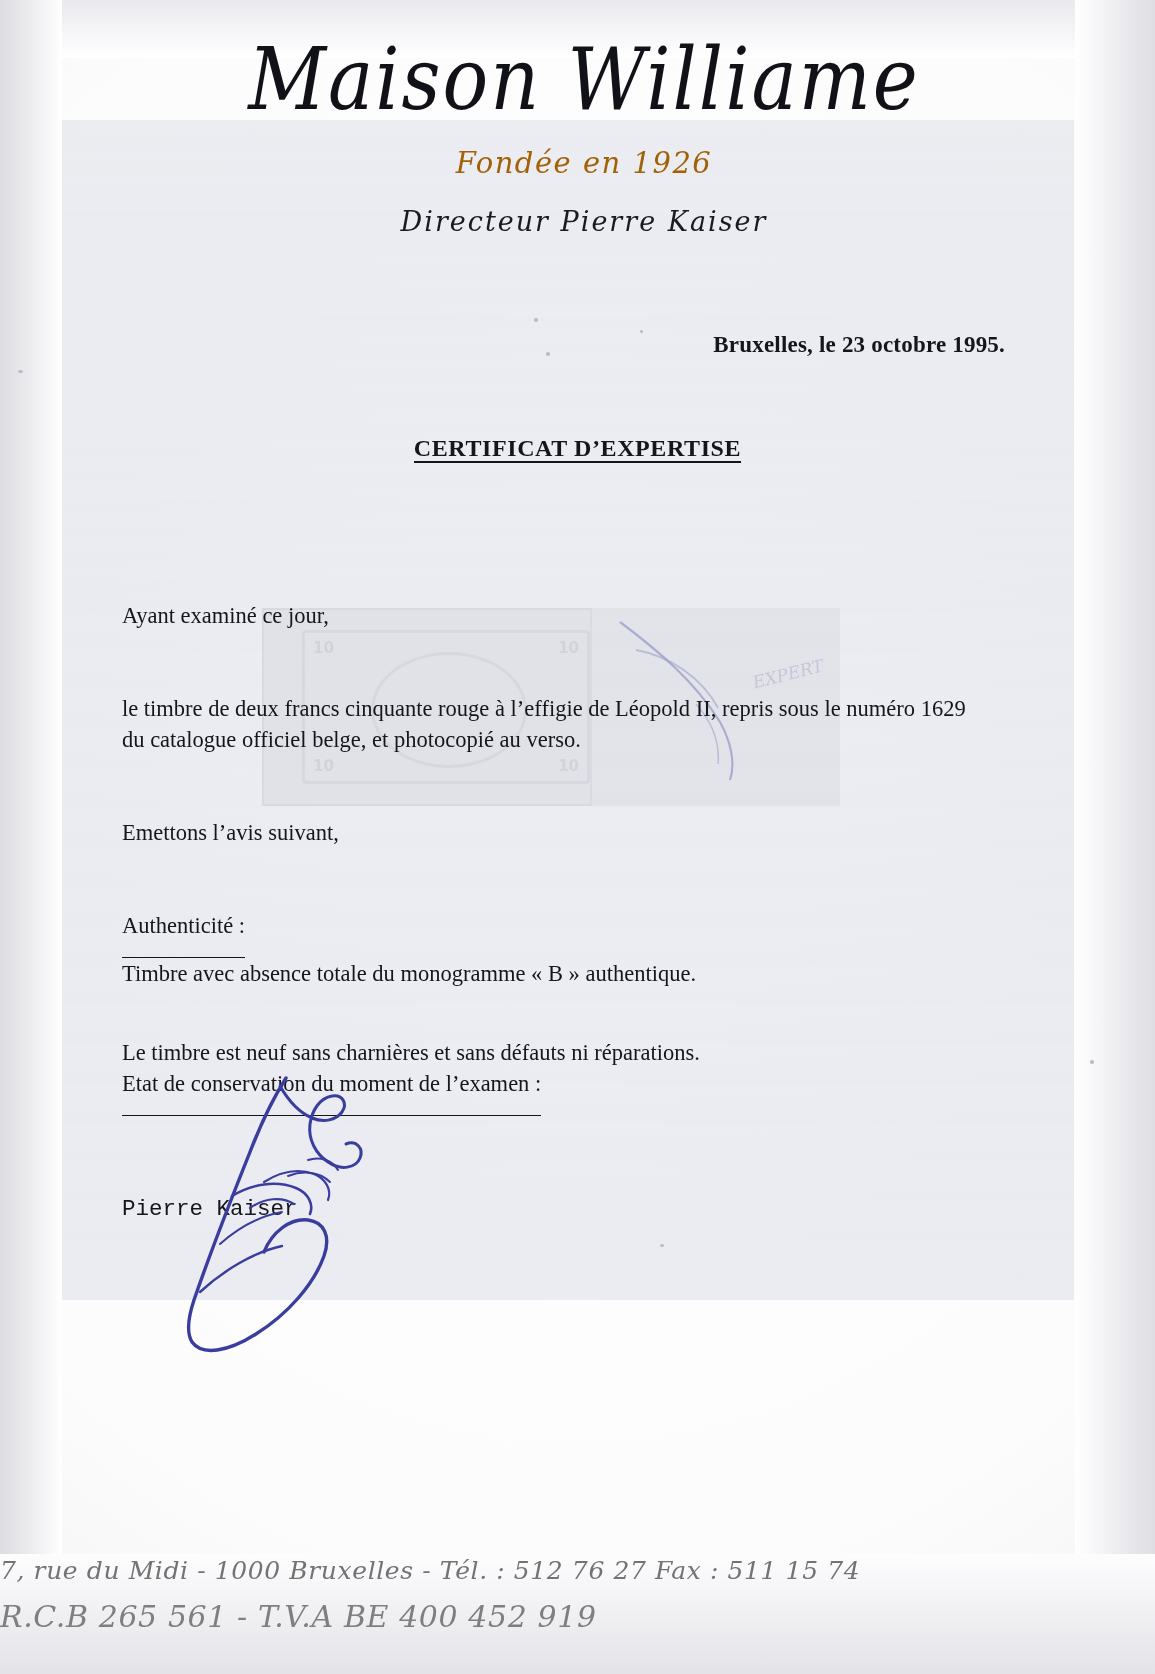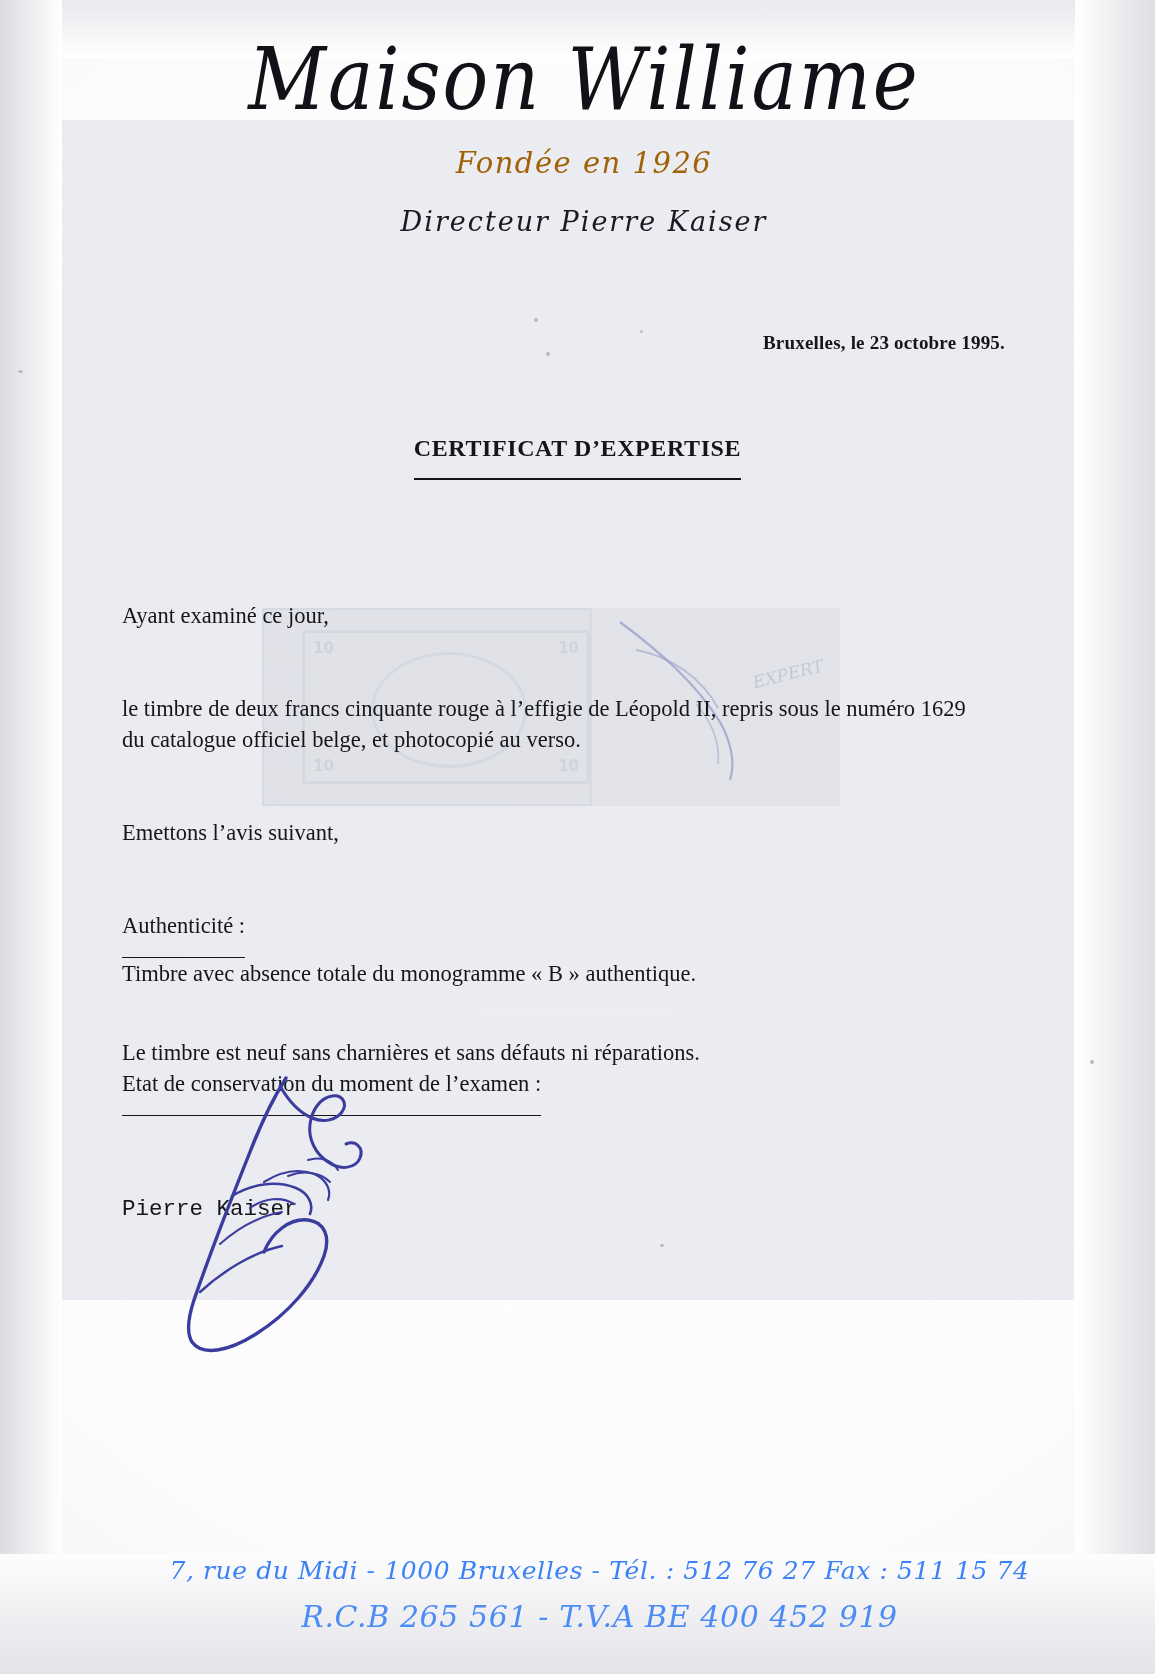--- a/index.html
+++ b/index.html
@@ -91,36 +91,36 @@
     font-size: 27px;
     letter-spacing: 2px;
     color: #1a1a22;
   }
 
   
   .dateline {
     position: absolute;
     right: 150px;
     top: 332px;
-    font-size: 19px;
+    font-size: 23px;
     font-weight: 600;
     letter-spacing: 0.2px;
   }
   .doc-title {
     position: absolute;
     left: 0; right: 0;
     top: 435px;
     text-align: center;
     font-size: 24px;
     font-weight: 700;
     letter-spacing: 0.6px;
   }
   .doc-title span {
     border-bottom: 2px solid #15161c;
-    padding-bottom: 17px;
+    padding-bottom: 0;
   }
   .body-block {
     position: absolute;
     left: 122px;
     right: 120px;
     top: 600px;
     font-size: 22.5px;
     line-height: 1.38;
   }
   .para { margin-bottom: 0; }
@@ -208,25 +208,24 @@
     width: 240px;
     height: 300px;
     pointer-events: none;
   }
 
   
   .footer {
     position: absolute;
     left: 0; right: 0;
     bottom: 40px;
-    text-align: center;
+    text-align: left;
     font-family: "DejaVu Serif", "Liberation Serif", serif;
     font-style: italic;
-    color: #3b82f6;
-    margin-left: 44px;
+    color: #737373;
   }
   .footer .line1 {
     font-size: 25px;
     letter-spacing: 0.6px;
   }
   .footer .line2 {
     font-size: 30px;
     letter-spacing: 0.6px;
     margin-top: 14px;
     opacity: 0.9;

